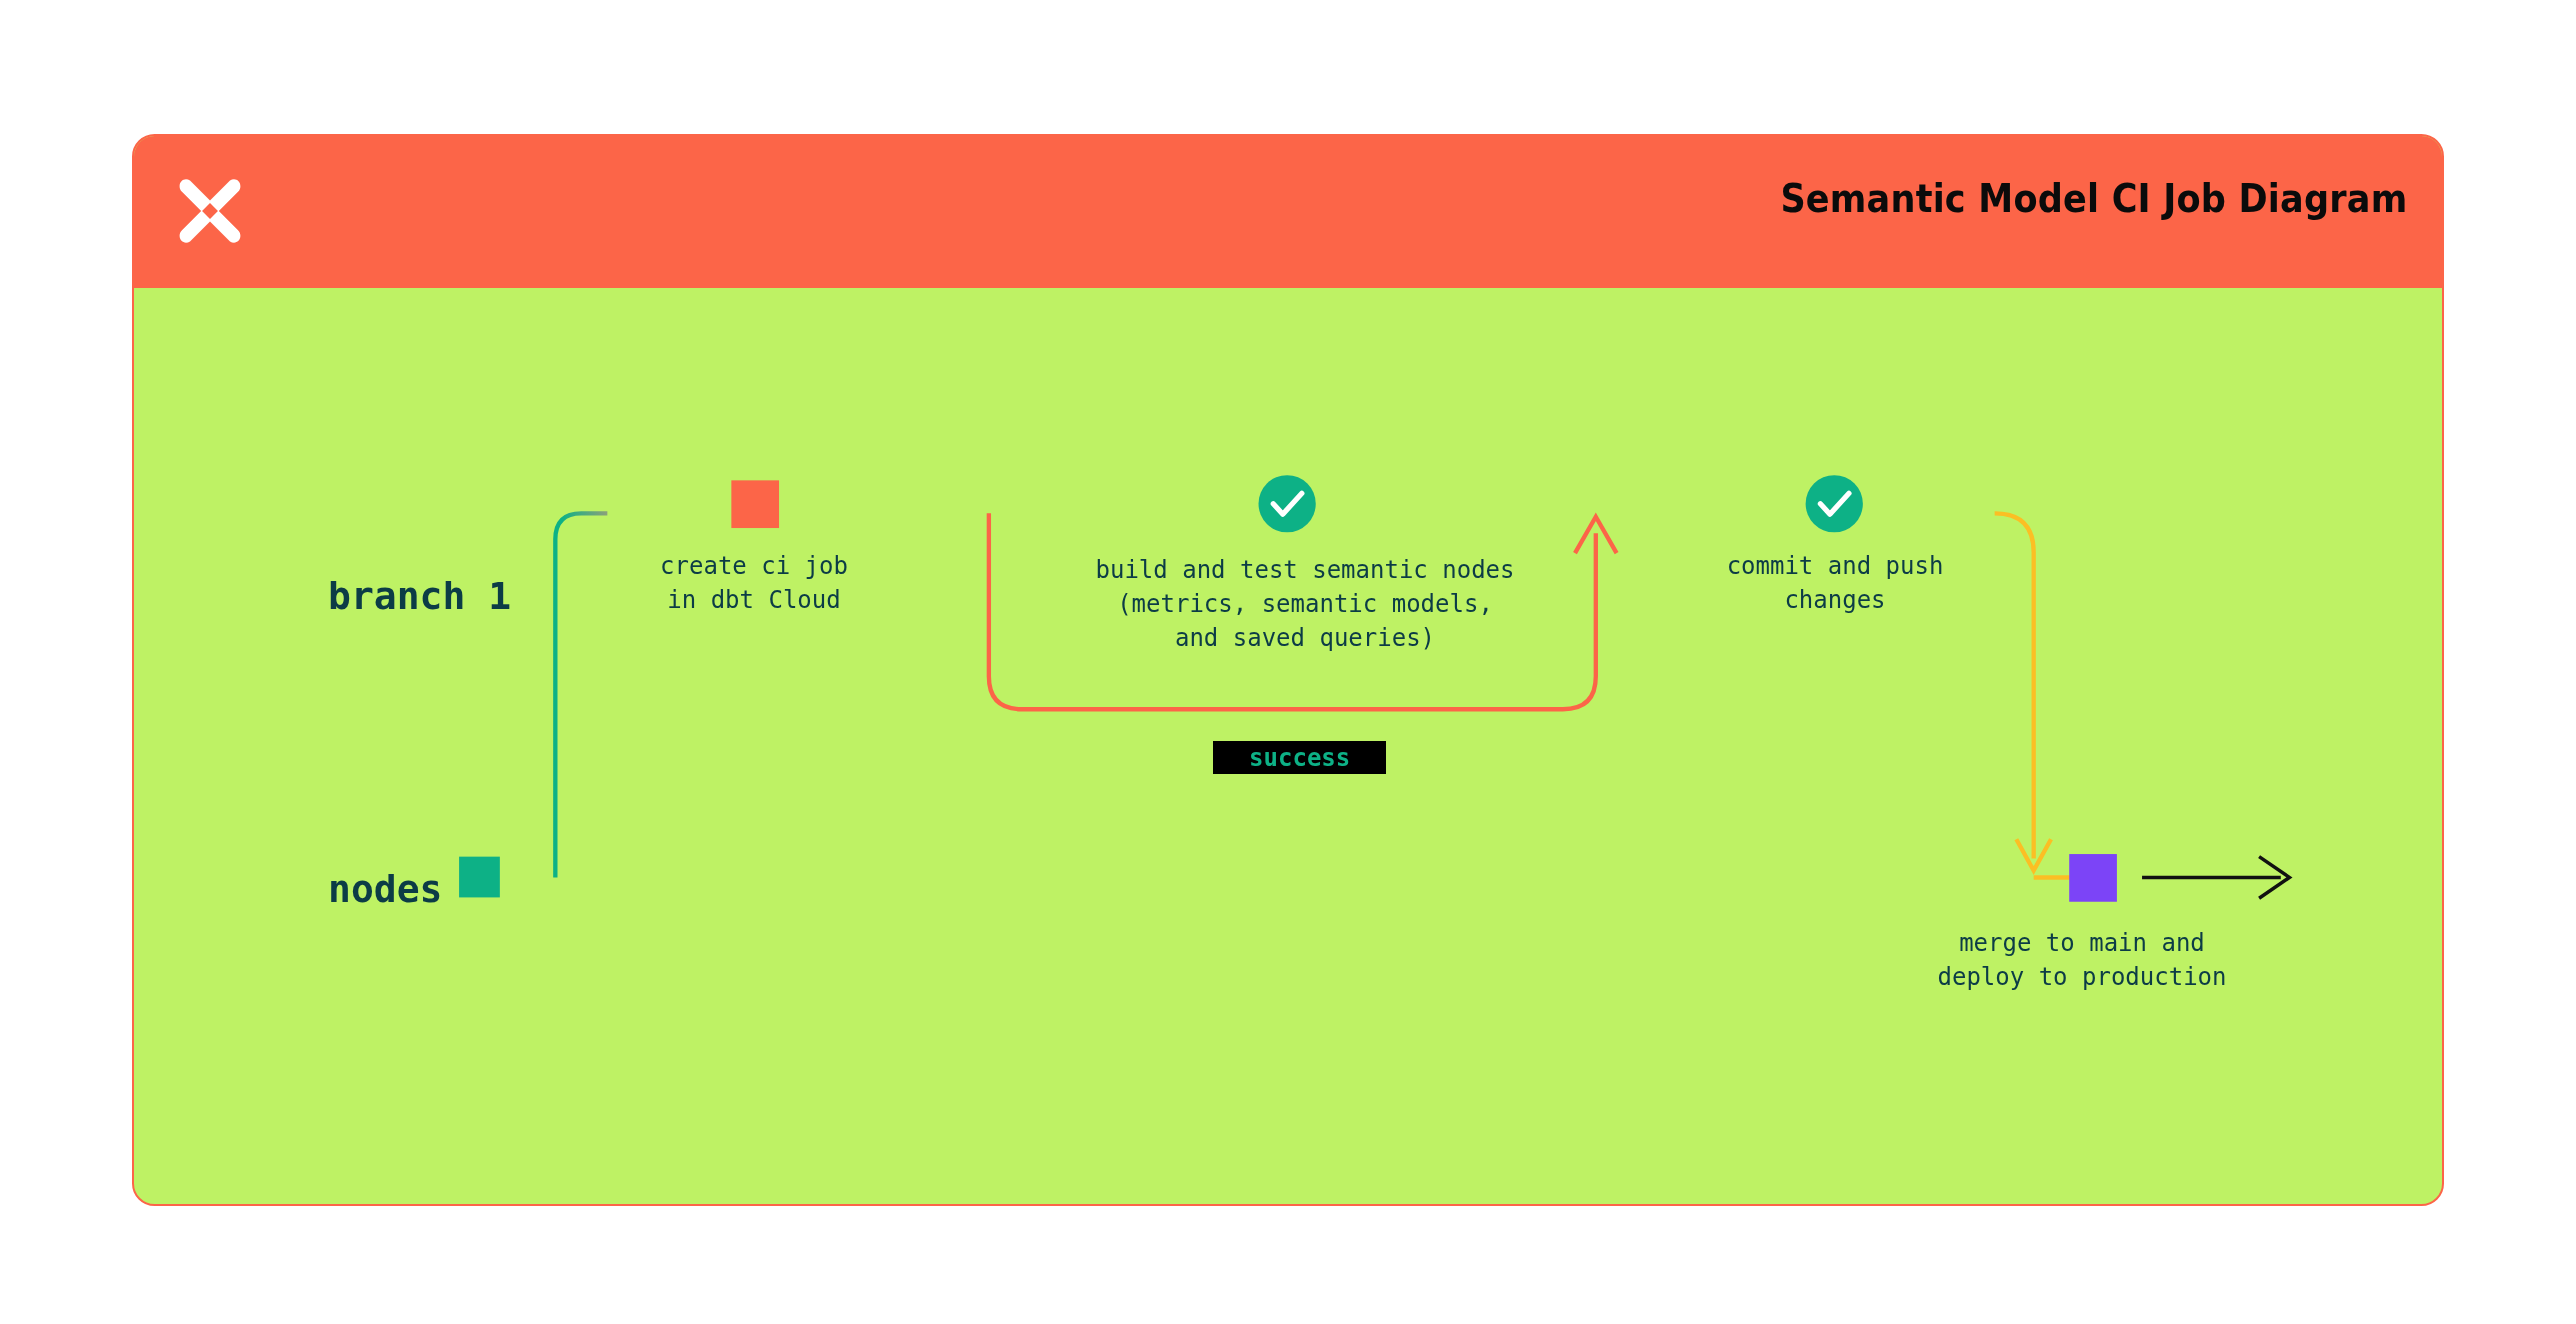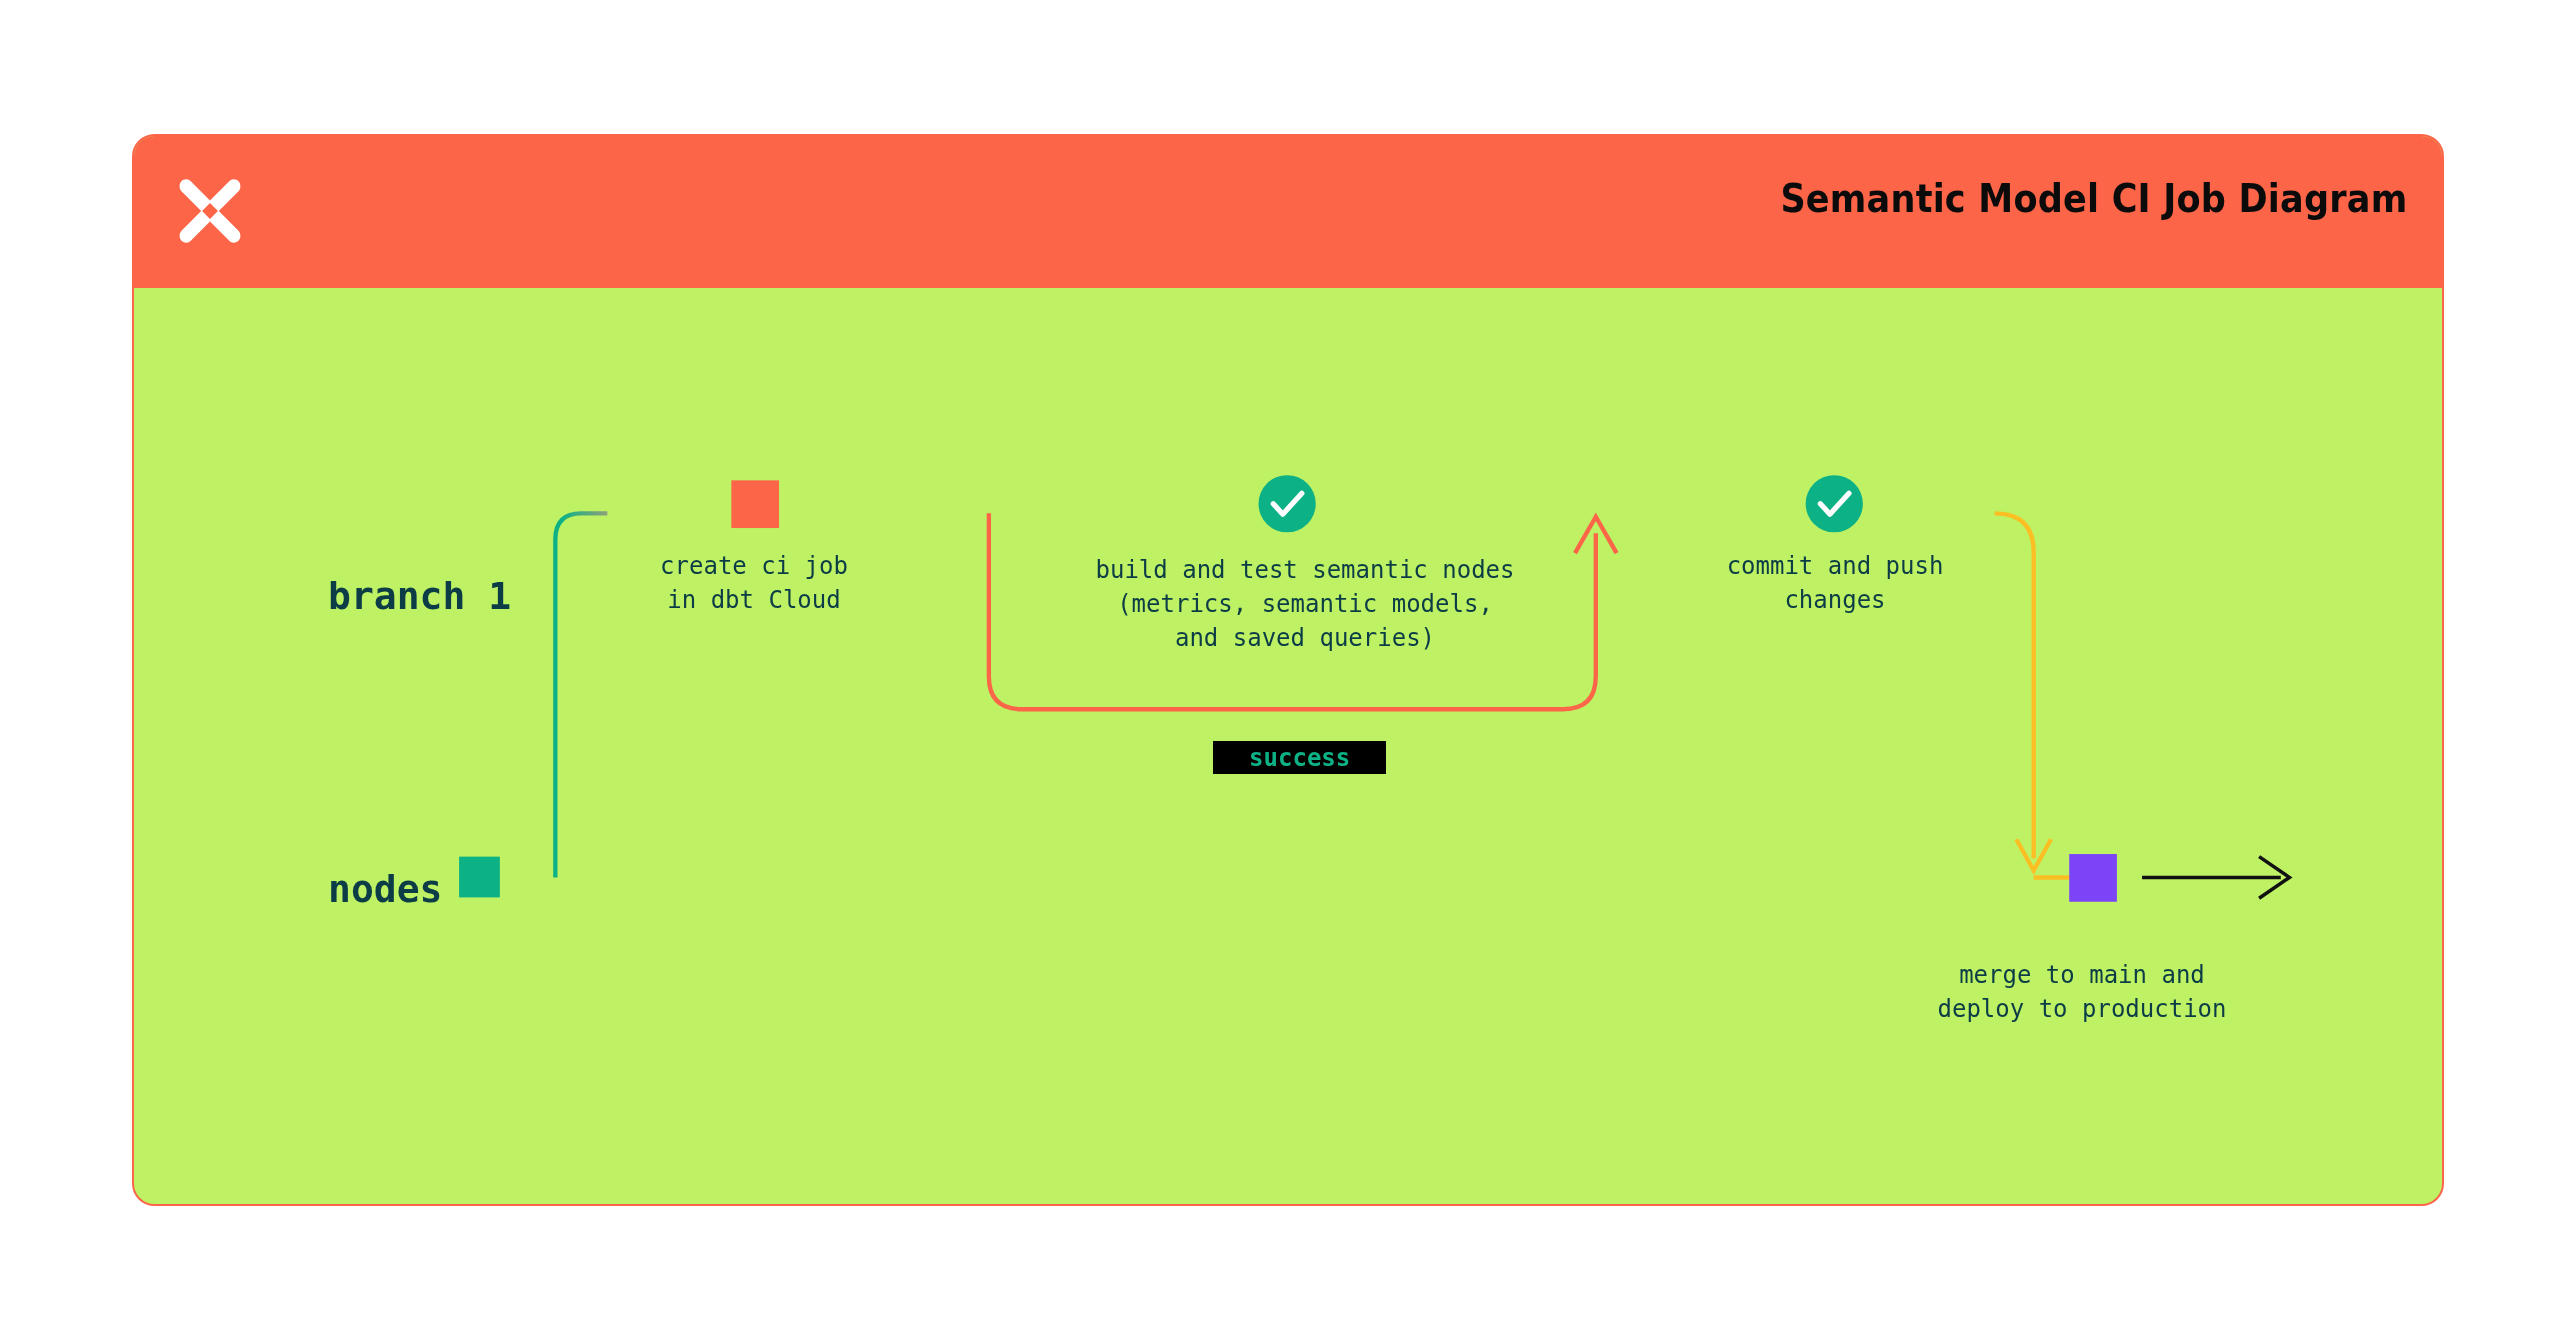--- a/index.html
+++ b/index.html
@@ -83,21 +83,21 @@
     font-size: 24px;
     font-weight: 400;
     color: #0C3C46;
     line-height: 1.42;
     text-align: center;
     white-space: pre;
   }
   #label-create { left: 637px; top: 549px; width: 234px; }
   #label-build  { left: 997px; top: 553px; width: 616px; }
   #label-commit { left: 1683px; top: 549px; width: 304px; }
-  #label-merge  { left: 1904px; top: 926px; width: 356px; margin-top: 32px; }
+  #label-merge  { left: 1904px; top: 926px; width: 356px; }
 
   #label-success {
     position: absolute;
     left: 1213px;
     top: 698px;
     width: 156px;
     text-align: center;
     font-family: "DejaVu Sans Mono", "Liberation Mono", monospace;
     font-size: 24px;
     font-weight: 700;

